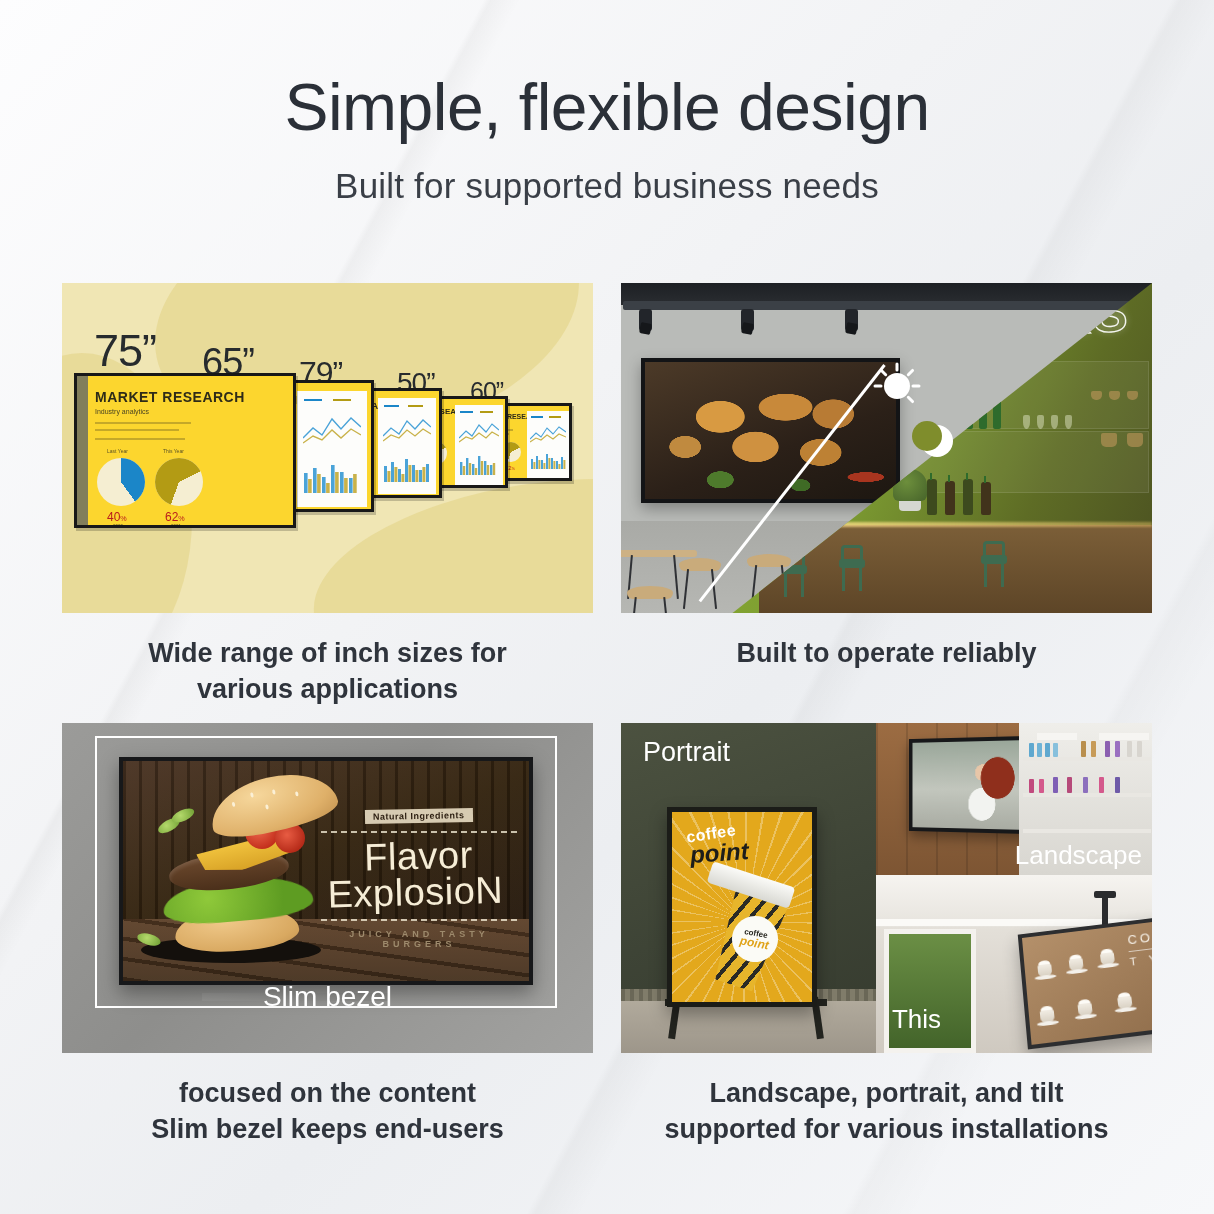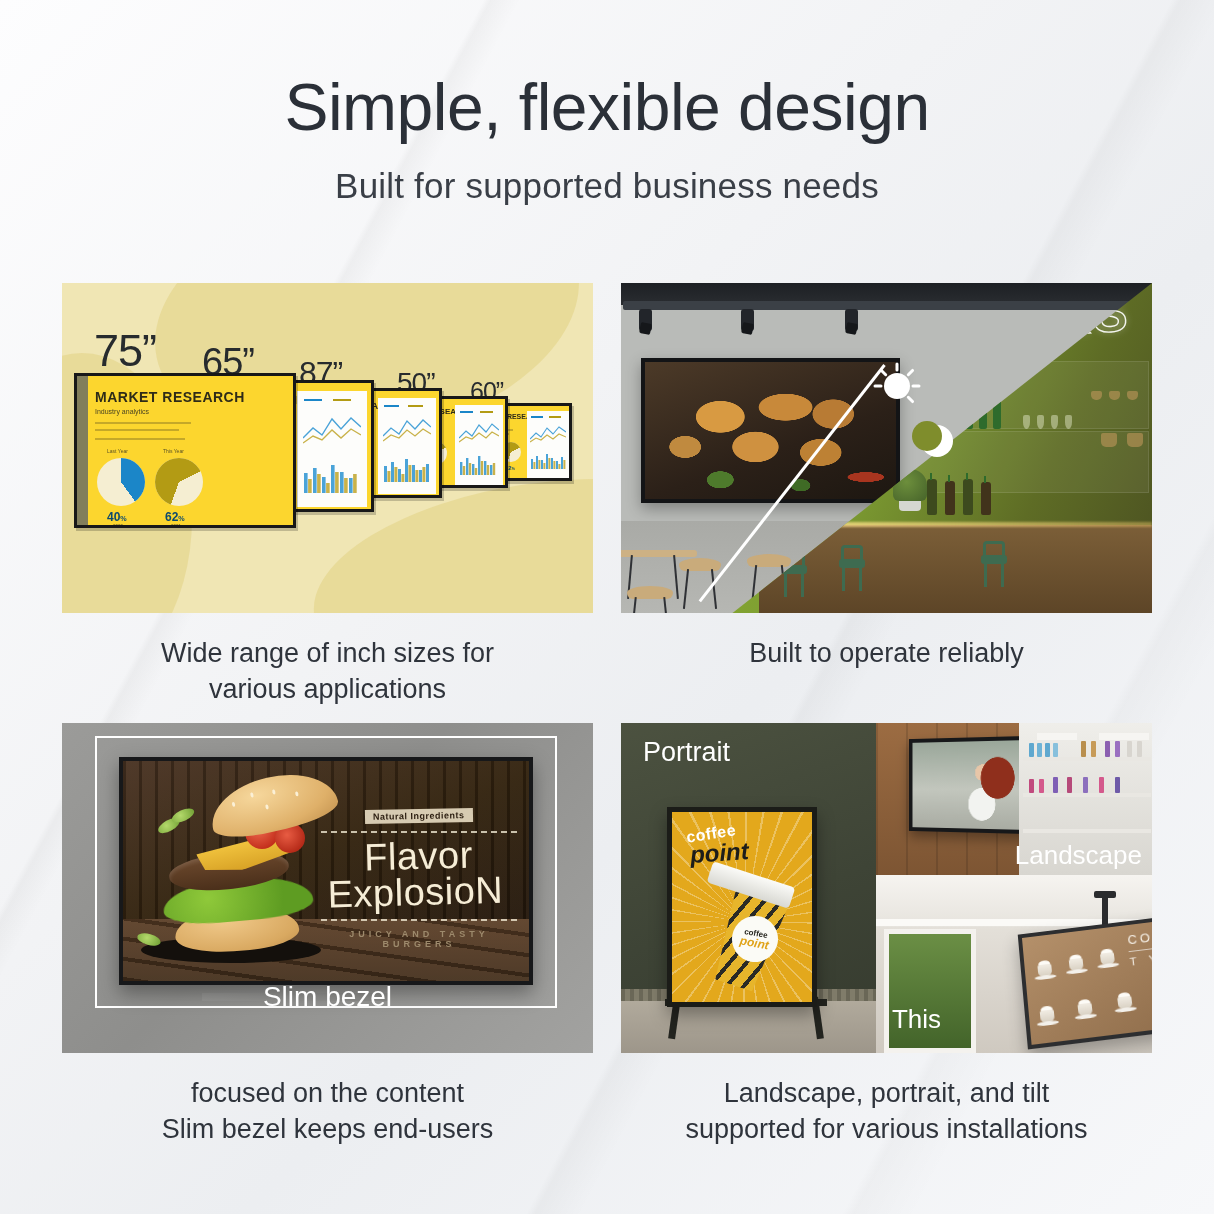--- a/index.html
+++ b/index.html
@@ -32,21 +32,21 @@
   .row{ display:flex; justify-content:space-between; }
   .row2{ margin-top:0; }
   .cell{ width:531px; }
   .panel{
     width:531px; height:330px; overflow:hidden; position:relative;
   }
   .caption{
     text-align:center; color:#2f343c; font-size:27px; line-height:1.32;
     padding-top:23px; padding-bottom:16px;
   }
-  .caption span{ display:block; }
+  .caption span{ display:block;font-weight:bold; }
 
   
   .p1{
     background:#f0e6b4;
   }
   .p1 .blob{
     position:absolute; background:rgba(226,210,132,0.55); border-radius:50%;
   }
   .b1{ width:430px; height:250px; left:90px; top:-95px; transform:rotate(-12deg); }
   .b2{ width:460px; height:200px; left:250px; top:200px; transform:rotate(-8deg);
@@ -69,21 +69,21 @@
   .tv .ln{ position:absolute; background:rgba(70,62,26,0.30); }
   .pie{ position:absolute; border-radius:50%; background:#f5eed2; overflow:hidden; }
   .pie.blue::after{
     content:""; position:absolute; inset:0;
     background:conic-gradient(from 0deg,#1b86c8 0 40%, transparent 0 100%);
   }
   .pie.gold::after{
     content:""; position:absolute; inset:0;
     background:conic-gradient(from 200deg,#b39b14 0 62%, transparent 0 100%);
   }
-  .pct{ position:absolute; font-weight:700; color:#0c4a6e; }
+  .pct{ position:absolute; font-weight:400; color:#b91c1c; }
   .pct i{ font-style:normal; font-size:.6em; }
   .sublbl{ position:absolute; color:#5c5326; }
   .white-pane{ position:absolute; background:#fdfdfb; }
   .inch{
     position:absolute; color:#272b2e; font-weight:400; letter-spacing:-1px;
   }
   .spark{ position:absolute; }
 
   
   .p2{ background:#9d9e9b; }
@@ -445,21 +445,21 @@
                       <rect x="9.8" y="10" width="2.4" height="12"></rect>
                       <rect x="15.8" y="15" width="2.4" height="7"></rect>
                       <rect x="21.8" y="8" width="2.4" height="14"></rect>
                       <rect x="27.8" y="12" width="2.4" height="10"></rect>
                       <rect x="33.8" y="10" width="2.4" height="12"></rect>
                     </g>
                 </svg>
               </div>
             </div>
 
-            <div class="inch" style="left:237px;top:72px;font-size:32px;">87”</div>
+            <div class="inch" style="left:237px;top:72px;font-size:32px;">79”</div>
             <div class="tv" style="left:224px;top:105px;width:156px;height:110px;">
               <div class="side"></div>
               <div class="mr" style="left:13px;top:9px;font-size:9.5px;">MARKET RESEARCH</div>
               <div class="ia" style="left:13px;top:22px;font-size:5px;">Industry analytics</div>
               <div class="ln" style="left:13px;top:31px;width:56px;height:1.6px;"></div>
               <div class="ln" style="left:13px;top:36px;width:48px;height:1.6px;"></div>
               <div class="sublbl" style="left:20px;top:46px;font-size:4px;">Last Year</div>
               <div class="sublbl" style="left:56px;top:46px;font-size:4px;">This Year</div>
               <div class="pie blue" style="left:15px;top:53px;width:30px;height:30px;"></div>
               <div class="pie gold" style="left:51px;top:53px;width:30px;height:30px;"></div>

